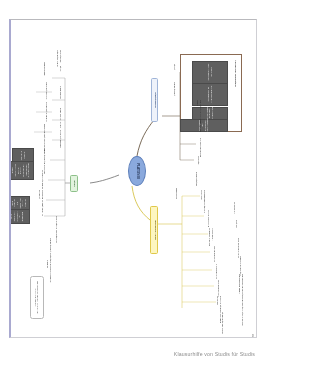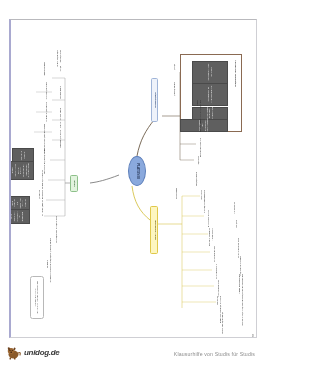--- a/index.html
+++ b/index.html
@@ -299,34 +299,17 @@
 
       </div>
 
       <div class="edge-label">Skript - LS PLATON 1 map _20.06.07 - Die Kritiken</div>
 
     </div>
   </div>
 
   <div class="footer">
 
-    <div class="brand">
-      <span class="brand-mark">
-        <svg viewBox="0 0 32 30" width="16" height="15" aria-hidden="true">
-          <ellipse cx="15" cy="19" rx="10" ry="8" fill="#8a5a2a"></ellipse>
-          <ellipse cx="10" cy="12" rx="6.5" ry="6" fill="#9b6632"></ellipse>
-          <path d="M4 9 Q2 3 7 5 Q9 7 8 11 Z" fill="#6e4420"></path>
-          <path d="M15 8 Q17 3 19 7 Q19 10 16 11 Z" fill="#6e4420"></path>
-          <circle cx="8" cy="11" r="1.1" fill="#2a1a0c"></circle>
-          <circle cx="12.6" cy="11" r="1.1" fill="#2a1a0c"></circle>
-          <ellipse cx="10.4" cy="14.4" rx="1.6" ry="1.2" fill="#2a1a0c"></ellipse>
-          <path d="M24 16 Q30 13 28 20" fill="none" stroke="#8a5a2a" stroke-width="2.4" stroke-linecap="round"></path>
-          <rect x="7" y="25" width="3" height="4" rx="1.2" fill="#7a4c22"></rect>
-          <rect x="16" y="25" width="3" height="4" rx="1.2" fill="#7a4c22"></rect>
-        </svg>
-      </span>
-      <span class="brand-text">unidog.de</span>
-    </div>
 
     <div class="footer-tagline">Klausurhilfe von Studis für Studis</div>
   </div>
 
 </div>
 
 </body></html>

